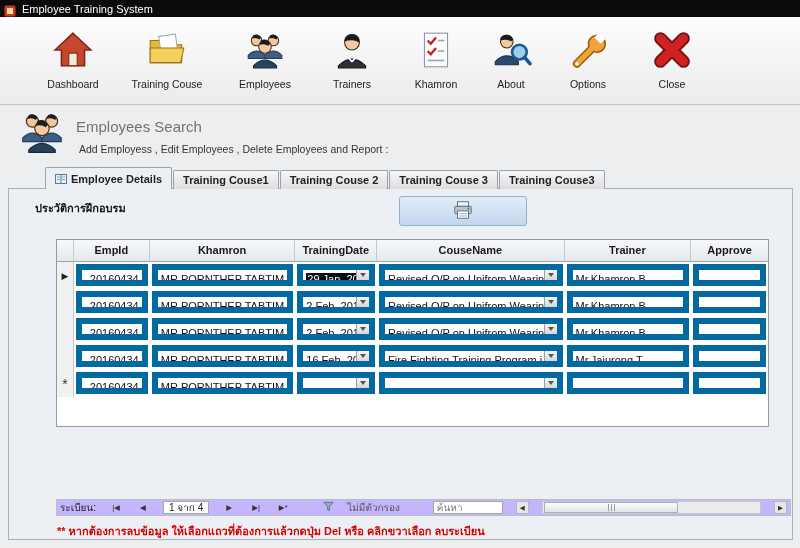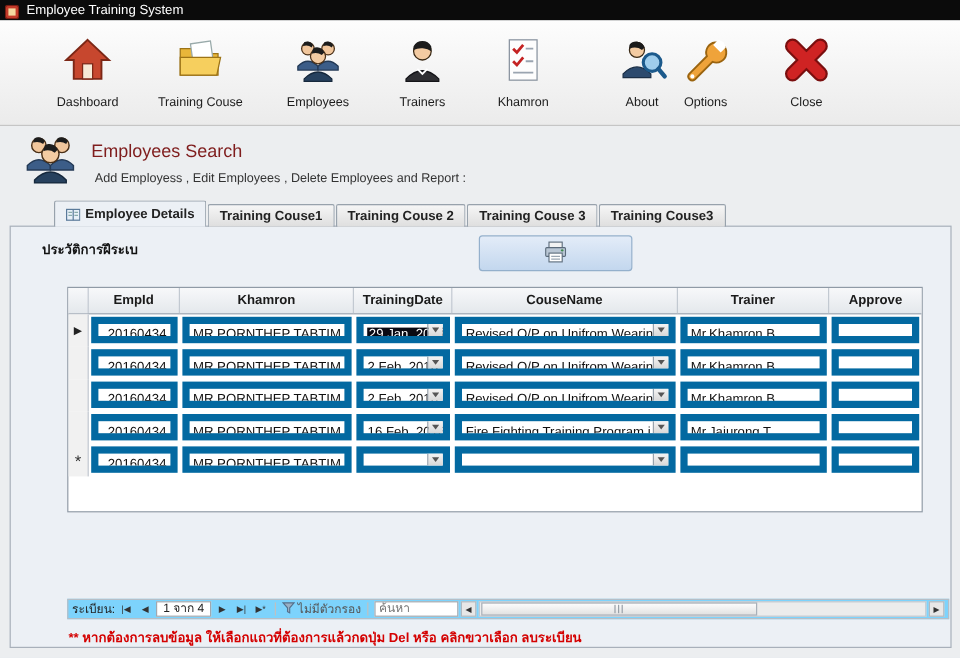--- a/index.html
+++ b/index.html
@@ -14,21 +14,21 @@
 
   
   .toolbar { position:absolute; left:0; top:17px; width:800px; height:88px; background:linear-gradient(#fdfdfd,#ebebeb); border-bottom:1px solid #c5c5c5; }
   .tb-item { position:absolute; top:12px; width:92px; text-align:center; cursor:pointer; }
   .tb-icon { display:inline-block; width:42px; height:42px; }
   .tb-label { display:block; margin-top:3px; font-size:10.5px; color:#1c1c1c; }
 
   
   .headerbar { position:absolute; left:0; top:105px; width:800px; height:62px; }
   .hdr-icon { position:absolute; left:14px; top:3px; width:56px; height:48px; }
-  .hdr-title { position:absolute; left:76px; top:13px; font-size:15px; color:#7f1d1d; }
+  .hdr-title { position:absolute; left:76px; top:13px; font-size:15px; color:#737373; }
   .hdr-sub { position:absolute; left:79px; top:38px; font-size:10.5px; color:#333; }
 
   
   .tabstrip { position:absolute; left:45px; top:168px; height:21px; display:flex; align-items:flex-end; z-index:3; }
   .tab { display:inline-flex; align-items:center; gap:4px; height:19px; padding:0 9px; font-size:11px; font-weight:bold; color:#222;
          border:1px solid #98a2ac; border-bottom:none; background:linear-gradient(#f6f6f6,#dedede); margin-right:1px; border-radius:2px 2px 0 0; cursor:pointer; }
   .tab.active { height:22px; background:#ecf0f5; position:relative; z-index:4; }
   .tab-icon { width:12px; height:12px; display:inline-block; }
 
   
@@ -51,21 +51,21 @@
   .ddbtn { position:absolute; right:0; top:0; bottom:0; width:13px; background:linear-gradient(#f4f4f4,#d8d8d8); border-left:1px solid #98a2ac; display:flex; align-items:center; justify-content:center; cursor:pointer; }
   .caret { width:0; height:0; border-left:3px solid transparent; border-right:3px solid transparent; border-top:4px solid #555; }
   .seltext { background:#0a0a14; color:#fff; padding:0 1px; }
 
   
   .w-empid { width:76px; } .w-empname { width:146px; } .w-date { width:82px; }
   .w-course { width:188px; } .w-trainer { width:127px; } .w-approve { width:77px; border-right:none; }
   .g-h.w-sel { width:17px; background:linear-gradient(#f7f8fa,#e4e8ec); }
 
   
-  .navbar { position:absolute; left:47px; top:310px; width:735px; height:17px; background:#7dd3fc; border:1px solid #b6bec6; display:flex; align-items:center; gap:2px; padding:0 3px; font-size:10px; color:#222; }
+  .navbar { position:absolute; left:47px; top:310px; width:735px; height:17px; background:#c4b5fd; border:1px solid #b6bec6; display:flex; align-items:center; gap:13px; padding:0 3px; font-size:10px; color:#222; }
   .nav-btn { min-width:14px; height:13px; display:flex; align-items:center; justify-content:center; font-size:7.5px; color:#333; cursor:pointer; white-space:nowrap; }
   .pos-box { background:#fff; border:1px solid #a0a8b0; height:13px; line-height:12px; padding:0 5px; font-size:10px; white-space:nowrap; }
   .vsep { width:1px; height:11px; background:#c0c0c0; margin:0 3px; }
   .nofilter { color:#555; white-space:nowrap; }
   .search-box { width:70px; height:13px; border:1px solid #a0a8b0; font-size:10px; padding:0 3px; font-family:"Liberation Sans","DejaVu Sans",sans-serif; color:#444; }
   .hs-btn { width:13px; height:13px; background:#e7e7e7; border:1px solid #b0b8c0; display:flex; align-items:center; justify-content:center; font-size:6.5px; color:#333; cursor:pointer; }
   .hs-track { position:relative; flex:1; height:13px; background:#ececec; border:1px solid #c0c8d0; cursor:pointer; }
   .hs-thumb { position:absolute; left:1px; top:0; bottom:0; width:62%; background:linear-gradient(#fcfcfc,#e2e2e2); border:1px solid #a8b0b8; display:flex; align-items:center; justify-content:center; gap:2px; cursor:grab; }
   .grip { width:1px; height:7px; background:#98a0a8; }
 
@@ -139,21 +139,21 @@
           <rect x="9" y="4" width="22" height="32" fill="#fdfdfd" stroke="#8a94a0"></rect>
           <path d="M12 11 l3 3 l5 -6" stroke="#c42222" stroke-width="2.2" fill="none"></path>
           <line x1="22" y1="11" x2="28" y2="11" stroke="#9aa4b0" stroke-width="1.5"></line>
           <path d="M12 21 l3 3 l5 -6" stroke="#c42222" stroke-width="2.2" fill="none"></path>
           <line x1="22" y1="21" x2="28" y2="21" stroke="#9aa4b0" stroke-width="1.5"></line>
           <line x1="12" y1="30" x2="28" y2="30" stroke="#9aa4b0" stroke-width="1.5"></line>
         </svg>
       </span>
       <span class="tb-label">Khamron</span>
     </div>
-    <div class="tb-item" style="left:489px">
+    <div class="tb-item" style="left:465px">
       <span class="tb-icon">
         <svg width="42" height="42" viewBox="0 0 40 40">
           <circle cx="16" cy="12" r="6" fill="#f3cba2" stroke="#3a2a16"></circle>
           <path d="M10 8 a7 7 0 0 1 12 2 l-2 2 a8 5 0 0 0 -10 -1 z" fill="#1b1b1b"></path>
           <path d="M5 31 q11 -11 22 0 v3 h-22 z" fill="#2c4a6e" stroke="#1a2e46"></path>
           <circle cx="28" cy="22" r="7" fill="#8fc6ea" fill-opacity="0.85" stroke="#1c5a8c" stroke-width="2.5"></circle>
           <line x1="33" y1="27" x2="38" y2="33" stroke="#1c5a8c" stroke-width="3.5" stroke-linecap="round"></line>
         </svg>
       </span>
       <span class="tb-label">About</span>
@@ -219,21 +219,21 @@
       </div>
     <div class="tab">
         <span>Training Couse 3</span>
       </div>
     <div class="tab">
         <span>Training Couse3</span>
       </div>
   </div>
 
   <div class="panel">
-    <div class="section-label">ประวัติการฝึระเบ</div>
+    <div class="section-label">ประวัติการฝึกอบรม</div>
 
     <button class="print-btn">
       <span>
         <svg width="22" height="22" viewBox="0 0 24 24">
           <rect x="6" y="3" width="12" height="5" fill="#f2f2f2" stroke="#5a6a7a"></rect>
           <rect x="3" y="8" width="18" height="8" rx="1" fill="#b9c6d4" stroke="#5a6a7a"></rect>
           <rect x="6" y="13" width="12" height="8" fill="#fff" stroke="#5a6a7a"></rect>
           <line x1="8" y1="16" x2="16" y2="16" stroke="#9aa6b2"></line>
           <line x1="8" y1="18.5" x2="16" y2="18.5" stroke="#9aa6b2"></line>
           <circle cx="18" cy="10.5" r="1.1" fill="#3f8a4f"></circle>

